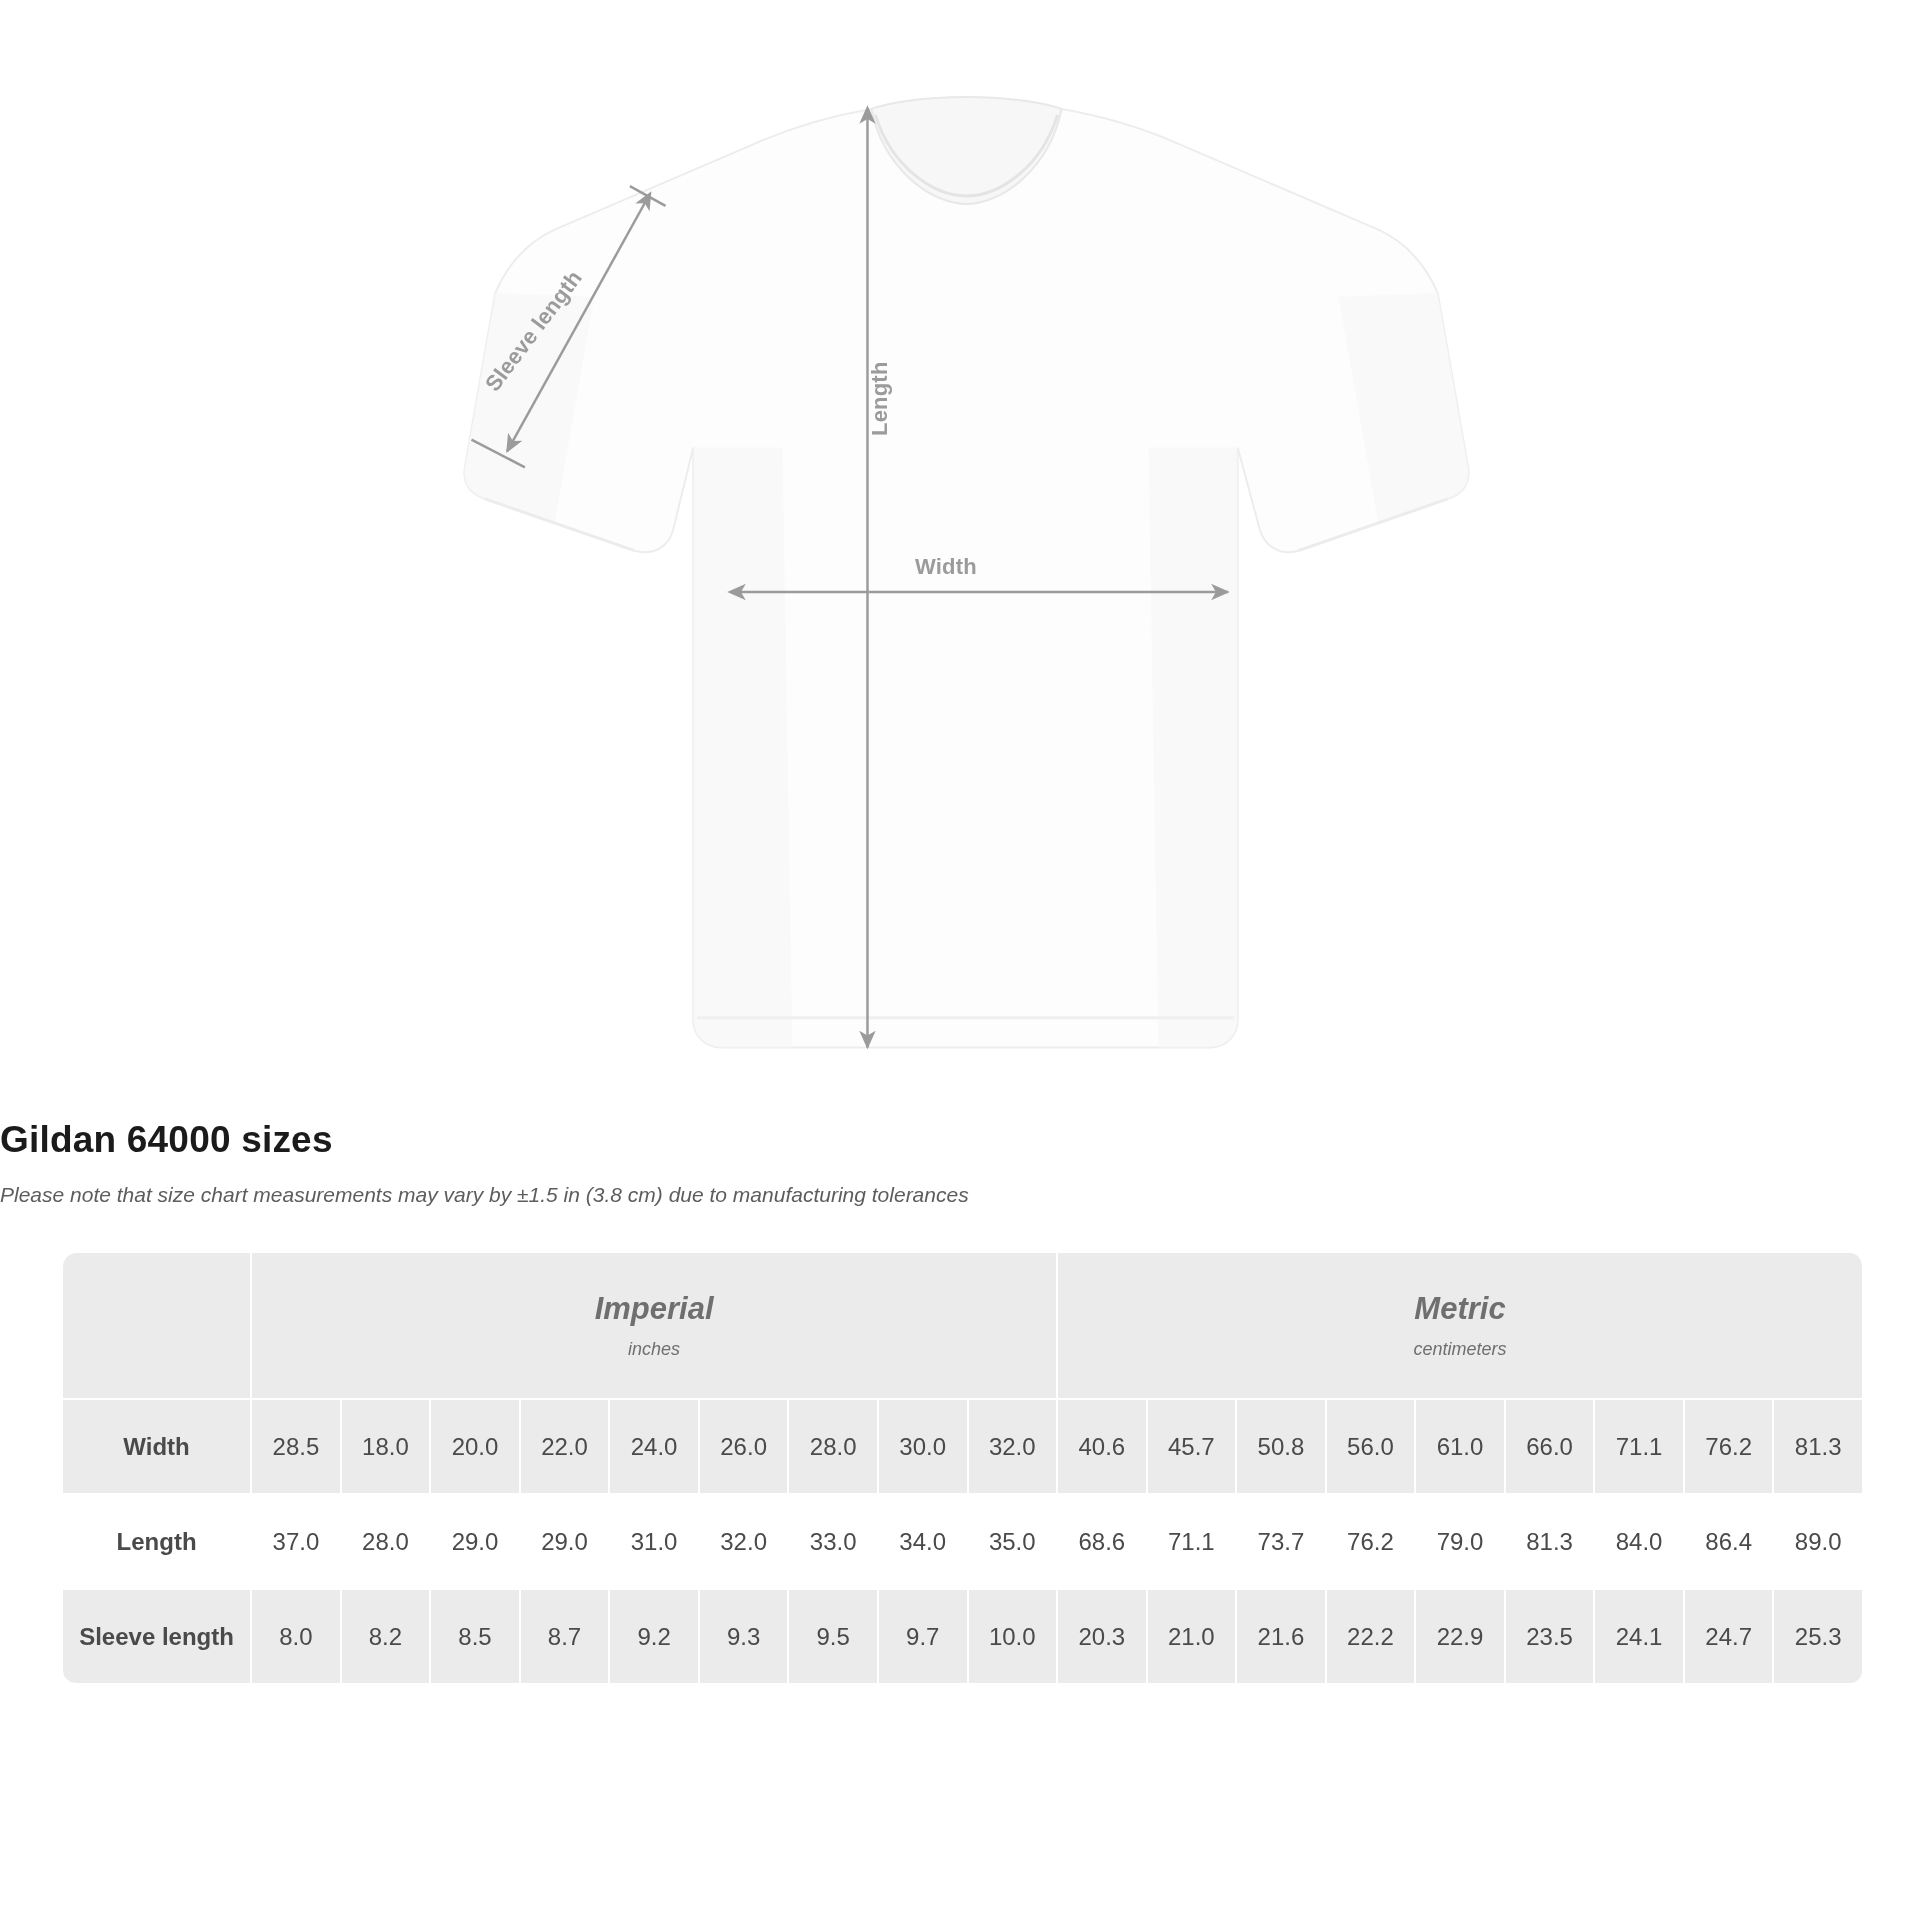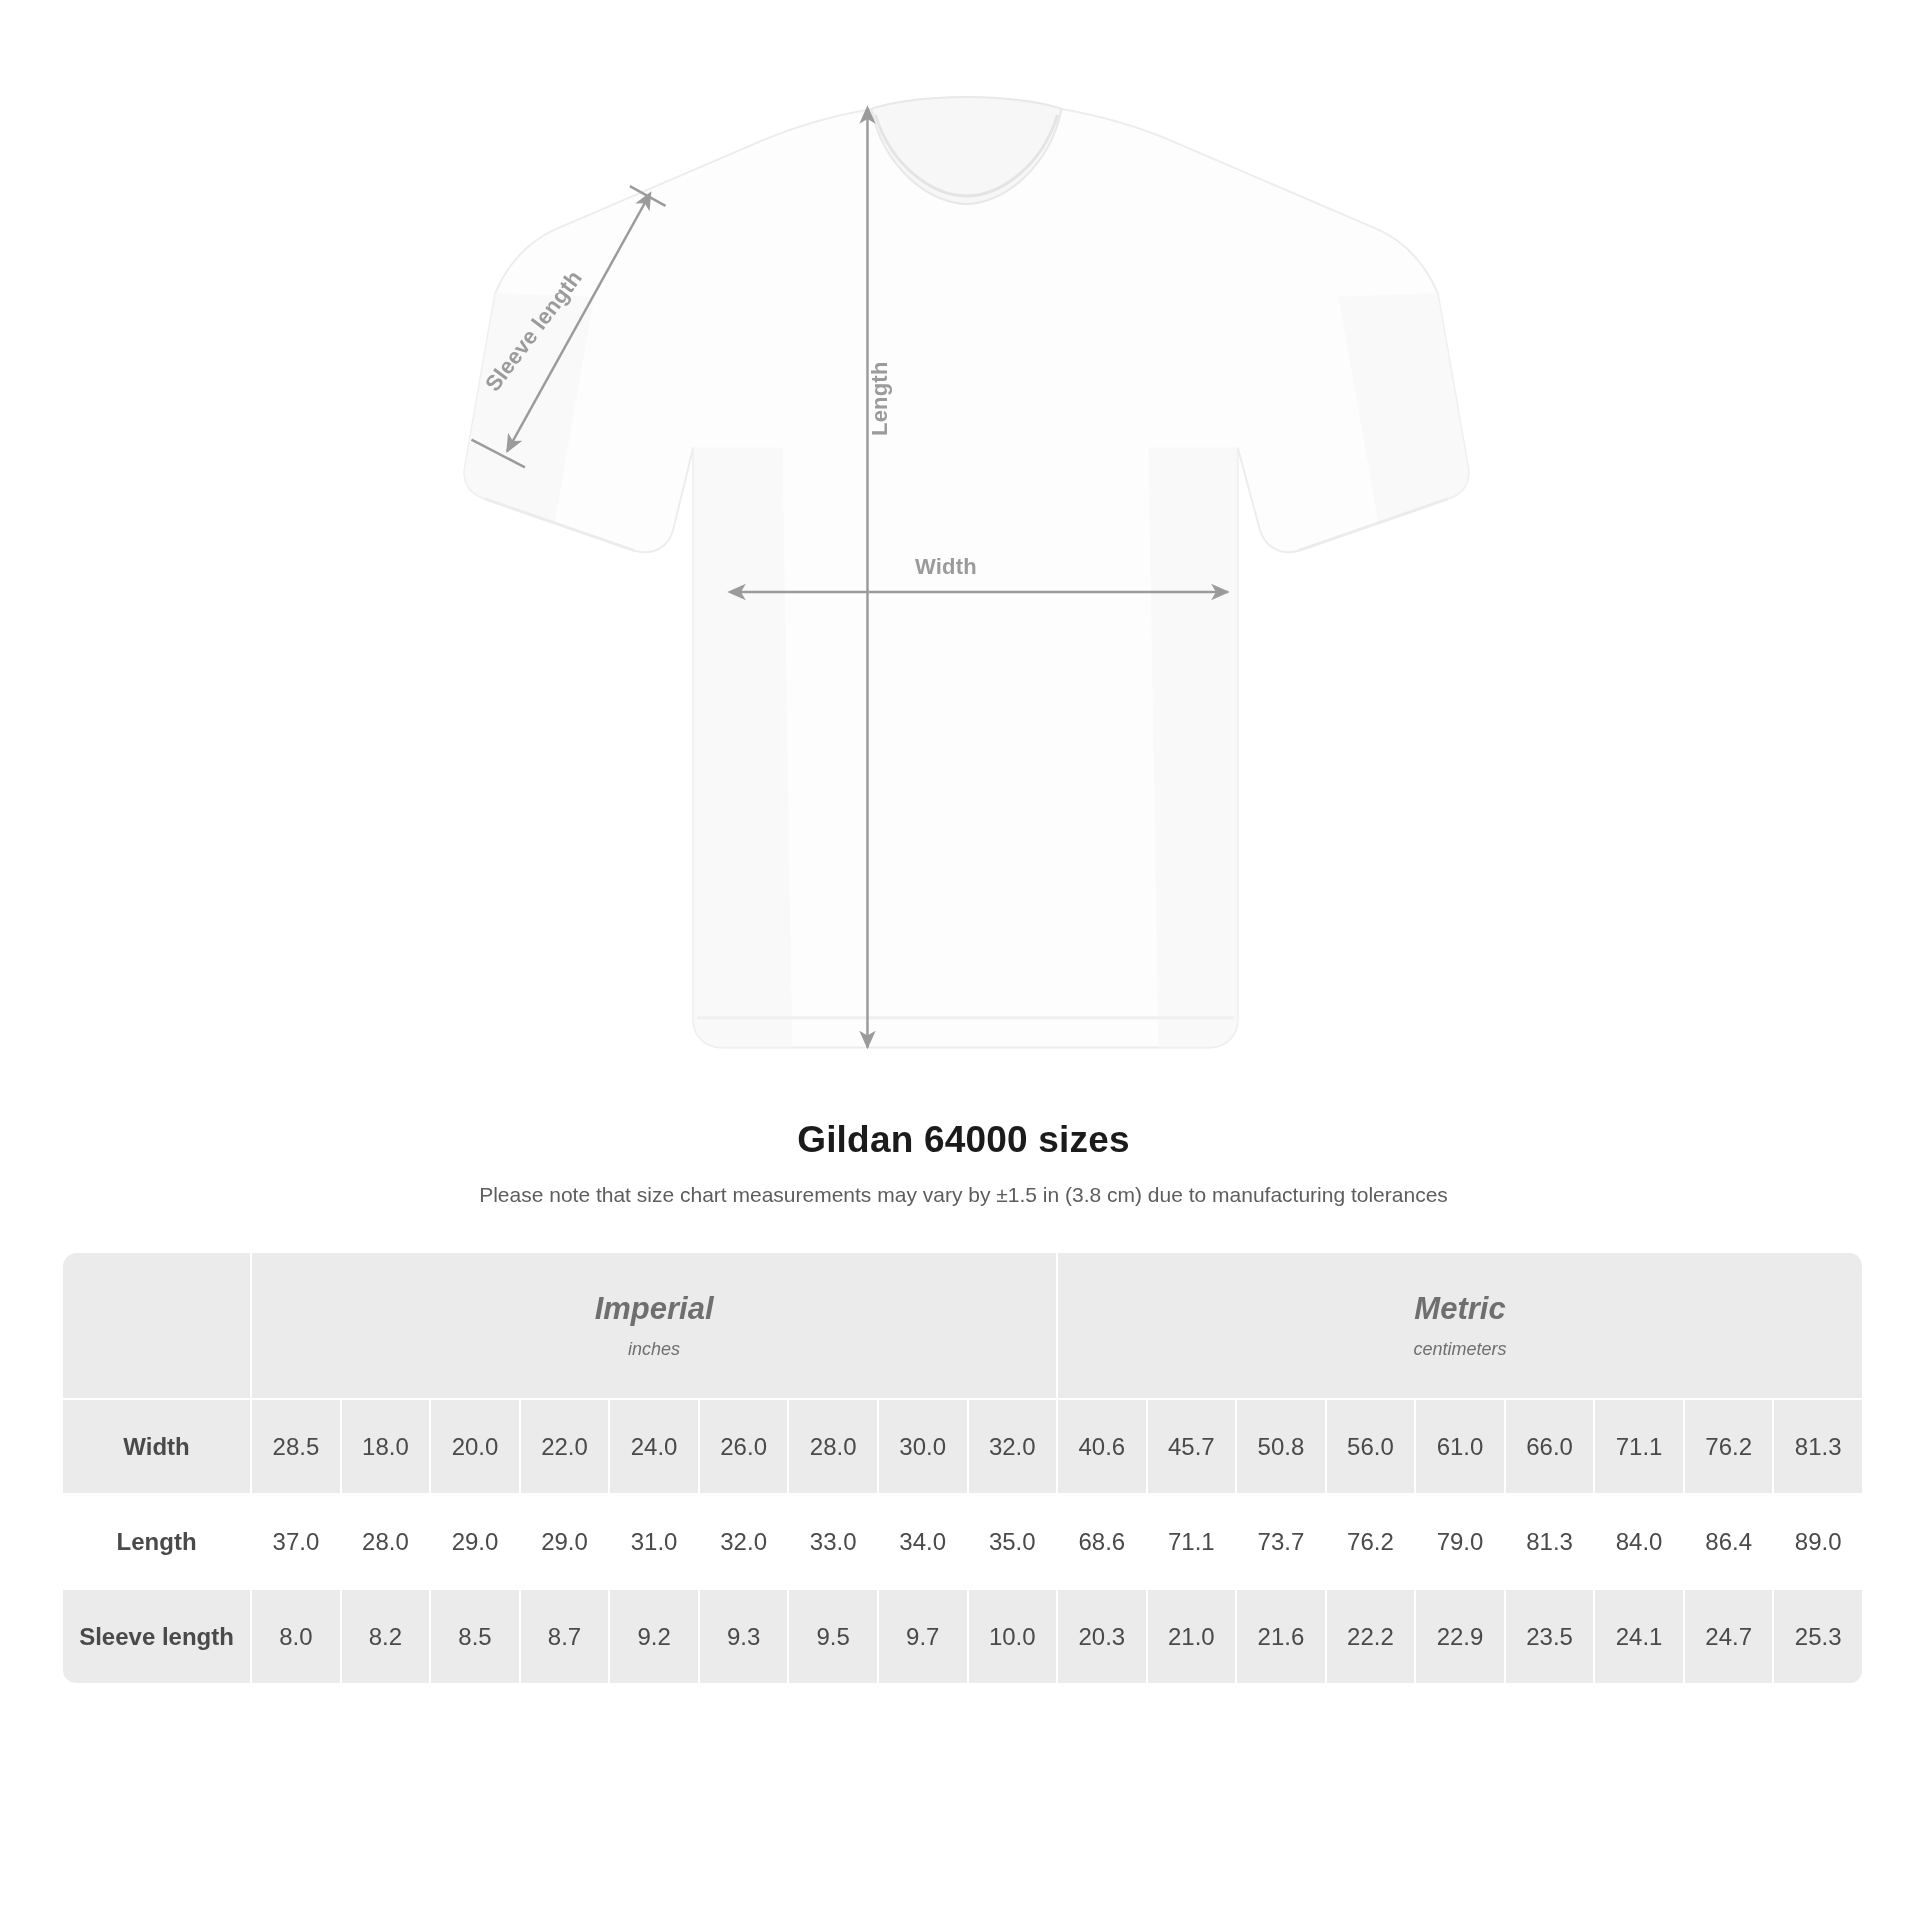--- a/index.html
+++ b/index.html
@@ -53,31 +53,31 @@
   }
   .dim-label.sleeve-label {
     left: 480px;
     top: 381px;
     transform: rotate(-53deg);
     transform-origin: left top;
   }
 
   
   .title-block {
-    text-align: center;
     margin-top: 30px;
   }
   .chart-title {
     font-size: 37px;
     font-weight: bold;
     color: #1b1b1b;
     letter-spacing: 0.2px;
   }
   .chart-note {
     font-size: 21px;
+    font-style: italic;
     color: #5d5d5d;
     margin-top: 22px;
   }
 
   
   .table-area {
     padding: 8px 63px;
     margin-top: 38px;
     box-sizing: border-box;
   }

